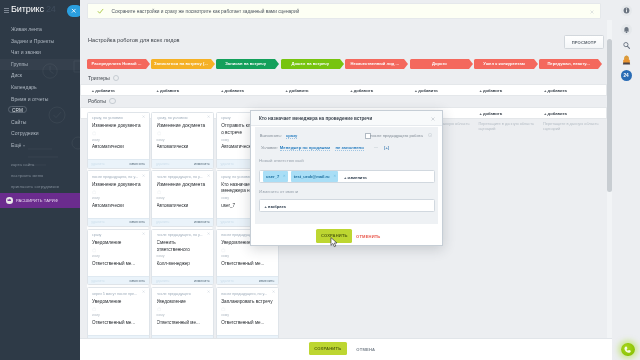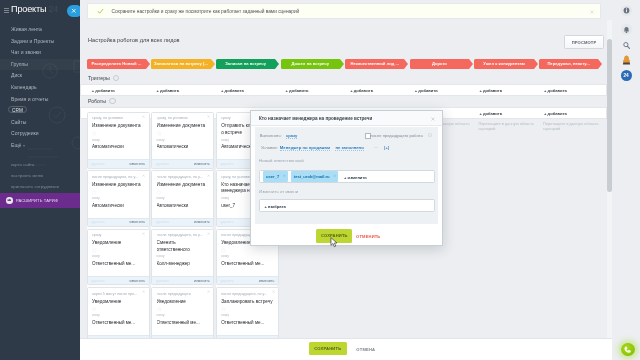--- a/index.html
+++ b/index.html
@@ -138,21 +138,21 @@
       <path d="M54 16 l10 0 l0 11 l-10 0 z" fill="none" stroke="#fff" stroke-width=".9"></path>
       <path d="M8 104 l24 0 M8 112 l30 0 M8 120 l18 0" stroke="#fff" stroke-width=".8"></path>
       <circle cx="58" cy="98" r="6" fill="none" stroke="#fff" stroke-width=".9"></circle>
     </svg>
     <div class="burger">
         <i></i>
         <i></i>
         <i></i>
       </div>
     <div class="logo-text">
-      <span>Проекты</span><span class="logo-24">24</span>
+      <span>Битрикс</span><span class="logo-24">24</span>
     </div>
     <div class="pill">
       <svg class="x" viewBox="0 0 10 10">
         <path d="M2.2 2.2 L7.8 7.8 M7.8 2.2 L2.2 7.8" stroke="#fff" stroke-width="1.5" stroke-linecap="round"></path>
       </svg>
     </div>
     <div class="nav" id="nav">
         <div class="nav-item"><span class="t">Живая лента</span></div>
         <div class="nav-item"><span class="t">Задачи и Проекты</span></div>
         <div class="nav-item"><span class="t">Чат и звонки</span></div>

